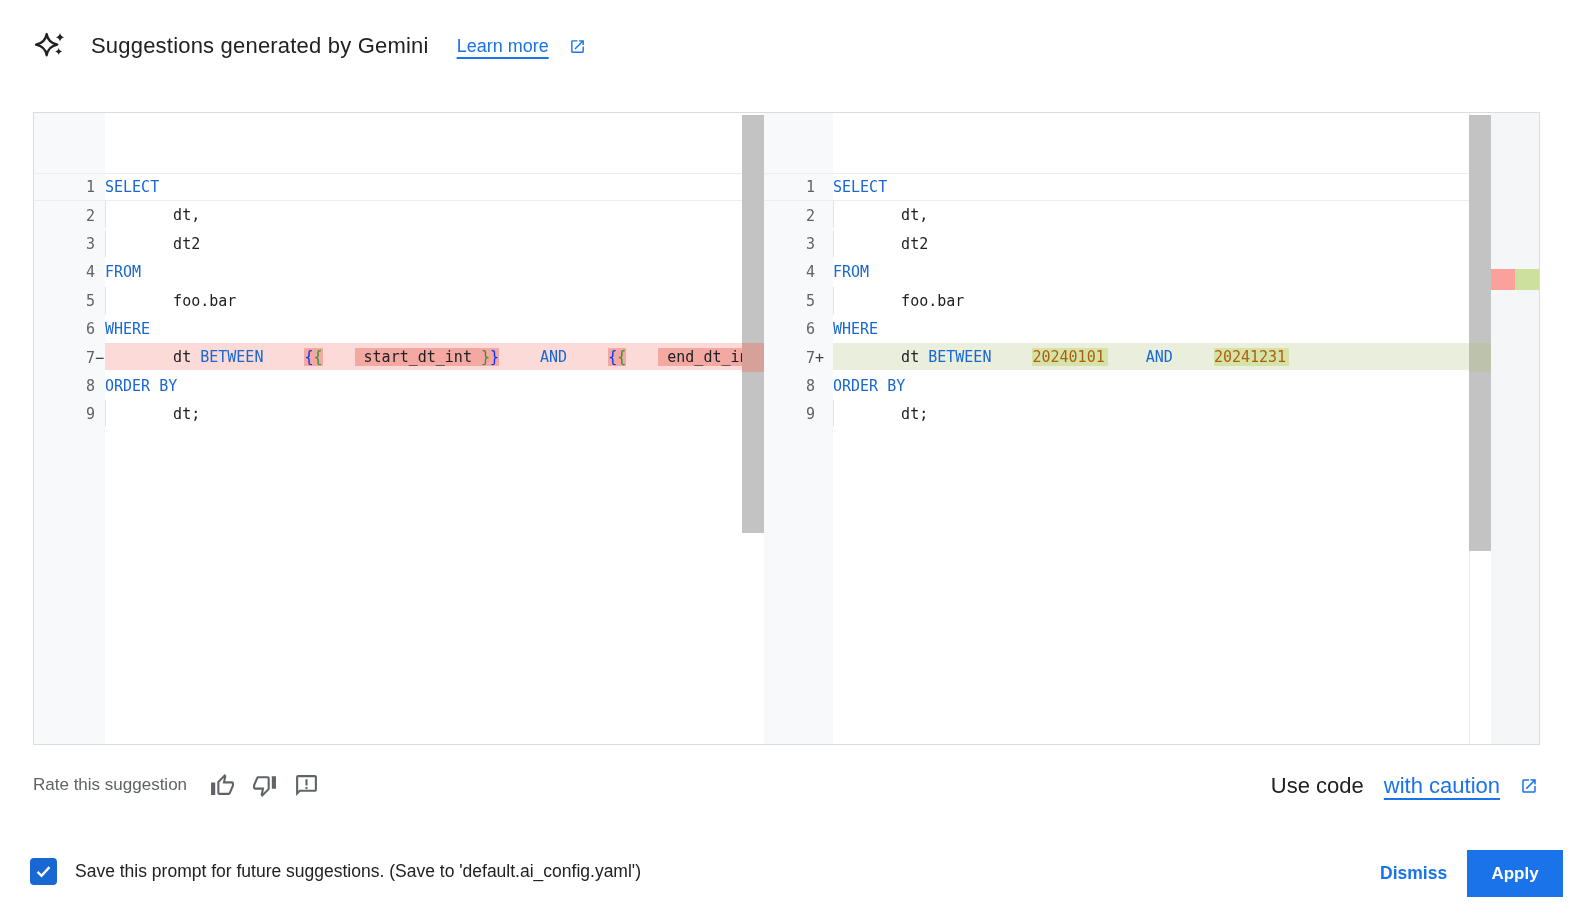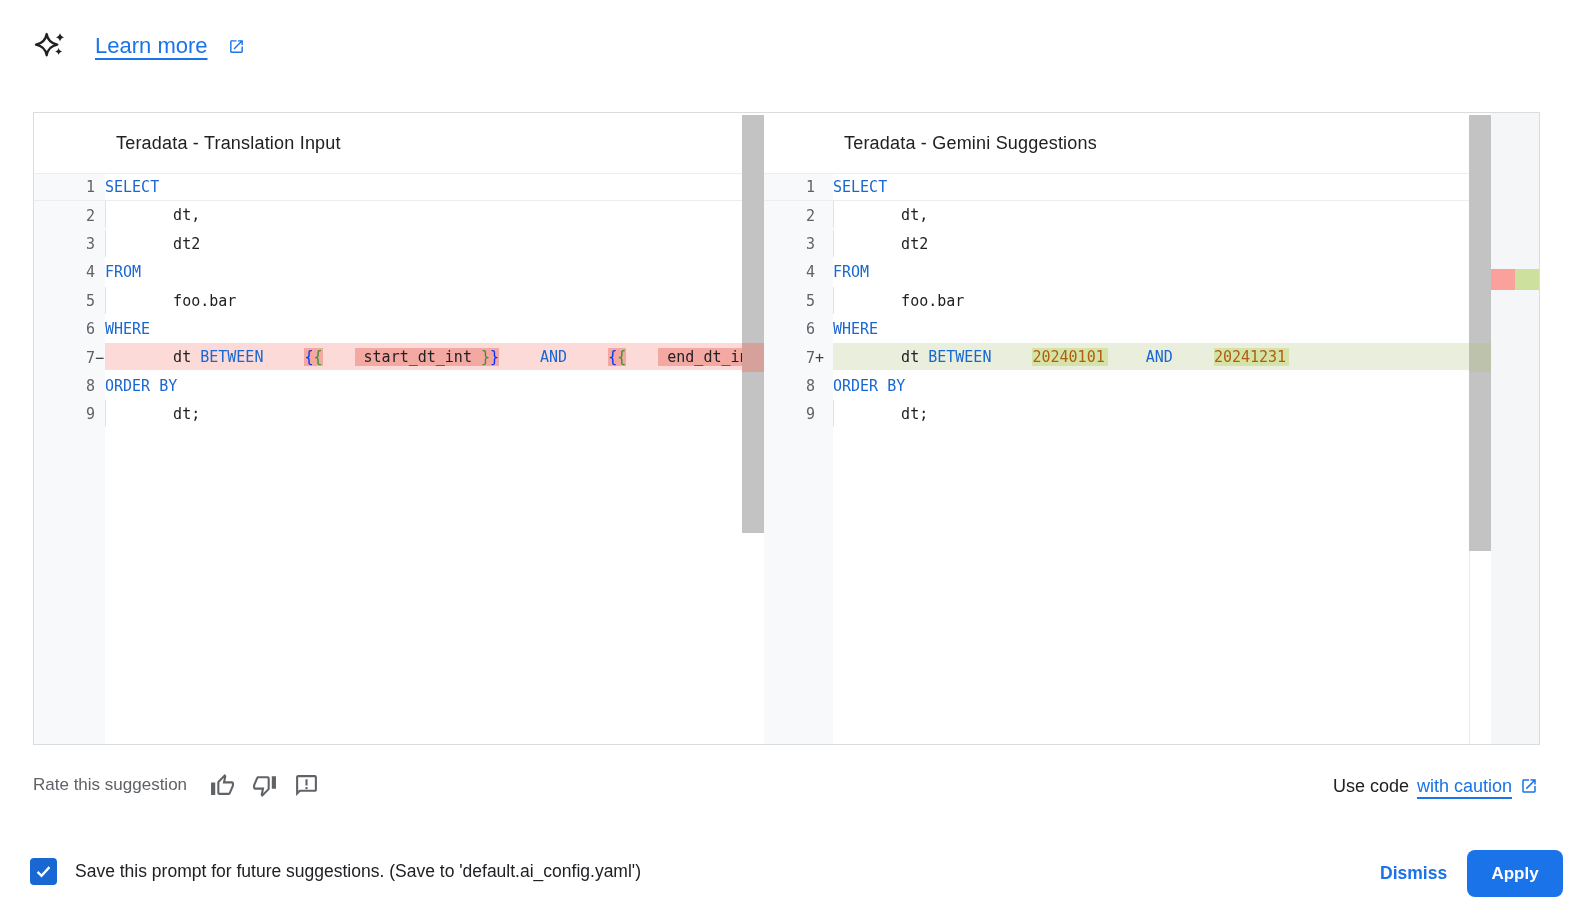--- a/index.html
+++ b/index.html
@@ -4,21 +4,21 @@
 <style>
   * { margin:0; padding:0; box-sizing:border-box; }
   html,body { background:#ffffff; }
   body { width:1574px; height:918px; position:relative; font-family:"Liberation Sans", sans-serif; color:#202124; overflow:hidden; }
 
   
   .gem-header { position:absolute; left:33px; top:28px; display:flex; align-items:center; }
   .sparkle { width:34px; height:36px; display:inline-flex; align-items:center; justify-content:center; }
   .gem-title { font-size:22px; font-weight:400; color:#202124; margin-left:24px; letter-spacing:.2px; }
   .learn-more { margin-left:28px; display:inline-flex; align-items:center; gap:20px; color:var(--accent);
-                font-size:22px; font-weight:500; cursor:pointer; }
+                font-size:18px; font-weight:500; cursor:pointer; }
   .learn-more .lm-label { text-decoration:underline; text-underline-offset:5px; text-decoration-thickness:1.5px; }
 
   
   .diff-container { position:absolute; left:33px; top:112px; width:1507px; height:633px;
                     border:1px solid #dadce0; background:#fff; }
   .pane { position:absolute; top:0; height:631px; overflow:hidden; }
   .pane-left  { left:0; width:730px; }
   .pane-right { left:730px; width:775px; }
   .gutter-bg { position:absolute; top:0; bottom:0; left:0; background:#f8f9fa; z-index:0; }
   .pane-left  .gutter-bg { width:71px; }
@@ -67,70 +67,68 @@
   .ov-added   { left:24px; background:#cde09e; }
 
   
   .rating-row { position:absolute; left:33px; top:769px; height:32px; display:flex; align-items:center; }
   .rate-label { font-size:17px; color:#5f6368; margin-right:22px; }
   .icon-btn { width:26px; height:26px; border:none; background:none; cursor:pointer; padding:0;
               display:inline-flex; align-items:center; justify-content:center; margin-right:16px; }
   .icon-btn svg { fill:#5f6368; }
 
   
-  .caution-row { position:absolute; right:36px; top:770px; height:32px; display:flex; align-items:center; gap:8px;
-                 font-size:18px; }
+  .caution-row { position:absolute; right:36px; top:770px; height:32px; display:flex; align-items:center; gap:20px;
+                 font-size:22px; }
   .caution-prefix { color:#202124; }
   .caution-link { color:var(--accent); text-decoration:underline; text-underline-offset:5px;
                   text-decoration-thickness:1.5px; cursor:pointer; }
   .caution-row svg { fill:var(--accent); }
 
   
   .footer-checkbox { position:absolute; left:30px; top:858px; width:27px; height:27px; border-radius:4px;
                      border:2px solid #5f6368; background:#fff; cursor:pointer;
                      display:flex; align-items:center; justify-content:center; }
   .footer-checkbox.checked { background:#1967d2; border-color:#1967d2; }
   .footer-checkbox svg { display:none; }
   .footer-checkbox.checked svg { display:block; }
   .save-label { position:absolute; left:75px; top:858px; height:27px; line-height:27px; font-size:17.5px; color:#202124; }
   .dismiss-btn { position:absolute; left:1366px; top:851px; height:45px; padding:0 14px; border:none; background:none;
                  color:var(--accent); font-size:17.5px; font-weight:700; font-family:"Liberation Sans",sans-serif; cursor:pointer; }
-  .apply-btn { position:absolute; left:1467px; top:850px; width:96px; height:47px; border:none; border-radius:8px;
+  .apply-btn { position:absolute; left:1467px; top:850px; width:96px; height:47px; border:none; border-radius:0;
                background:var(--accent); color:#fff; font-size:17px; font-weight:700;
                font-family:"Liberation Sans",sans-serif; cursor:pointer; }
 </style>
 </head>
 <body>
 
 <div class="page">
 
   <header class="gem-header">
     <span class="sparkle">
       <svg width="32" height="34" viewBox="0 0 24 24">
         <path d="M9.5 3 Q10.7 9.8 17.5 11 Q10.7 12.2 9.5 19 Q8.3 12.2 1.5 11 Q8.3 9.8 9.5 3 Z" fill="none" stroke="#202124" stroke-width="1.7" stroke-linejoin="round"></path>
         <path d="M19.5 2.3 Q20 5 22.7 5.5 Q20 6 19.5 8.7 Q19 6 16.3 5.5 Q19 5 19.5 2.3 Z" fill="#202124"></path>
         <path d="M18.5 13.4 Q18.9 15.7 21.2 16.1 Q18.9 16.5 18.5 18.8 Q18.1 16.5 15.8 16.1 Q18.1 15.7 18.5 13.4 Z" fill="#202124"></path>
       </svg>
     </span>
+    <h1 class="gem-title">Suggestions generated by Gemini</h1>
     <a class="learn-more">
       <span class="lm-label">Learn more</span>
       <svg width="17" height="17" viewBox="0 0 24 24" style="fill:#1a73e8">
         <path d="M19 19H5V5h7V3H5c-1.11 0-2 .9-2 2v14c0 1.1.89 2 2 2h14c1.1 0 2-.9 2-2v-7h-2v7zM14 3v2h3.59l-9.83 9.83 1.41 1.41L19 6.41V10h2V3h-7z"></path>
       </svg>
     </a>
   </header>
 
   <section class="diff-container">
 
     <div class="pane pane-left">
       <div class="gutter-bg"></div>
 
-      <div class="pane-header">
-        <span>Teradata - Translation Input</span>
-      </div>
       <div class="rows" id="rows-left">
           <div class="code-row current">
             <div class="gutter-cell">
               <span>1</span>
               <span class="line-mod"></span>
             </div>
             <div class="code-cell"><span class="tok-kw">SELECT</span></div>
           </div>
           <div class="code-row">
             <div class="gutter-cell">
@@ -190,23 +188,20 @@
           </div>
         </div>
       <div class="scrollbar">
         <div class="thumb-overlap"></div>
       </div>
     </div>
 
     <div class="pane pane-right">
       <div class="gutter-bg"></div>
       <div class="track-border"></div>
-      <div class="pane-header">
-        <span>Teradata - Gemini Suggestions</span>
-      </div>
       <div class="rows" id="rows-right">
           <div class="code-row current">
             <div class="gutter-cell">
               <span>1</span>
               <span class="line-mod"></span>
             </div>
             <div class="code-cell"><span class="tok-kw">SELECT</span></div>
           </div>
           <div class="code-row">
             <div class="gutter-cell">

